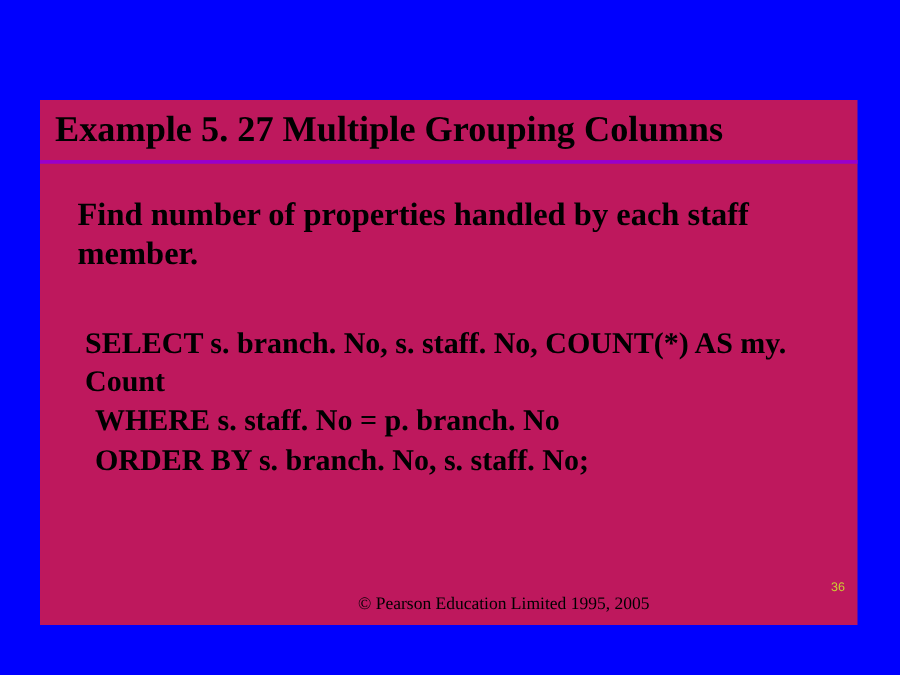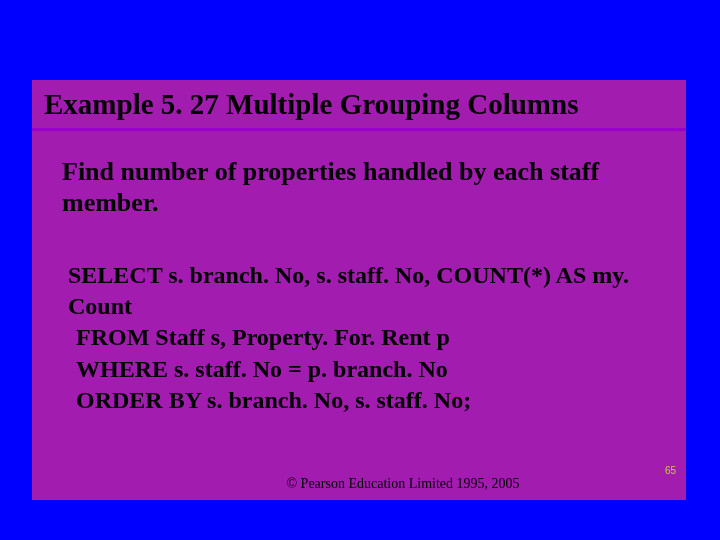--- a/index.html
+++ b/index.html
@@ -14,21 +14,21 @@
     font-family: "Times New Roman", Times, serif;
     position: relative;
     color: #000;
   }
   .content-box {
     position: absolute;
     left: 32px;
     top: 80px;
     width: 654px;
     height: 420px;
-    background: #a21caf;
+    background: #be185d;
     box-sizing: border-box;
   }
   .title {
     position: absolute;
     top: 8px;
     left: 12px;
     font-size: 29px;
     font-weight: bold;
     color: #000;
   }
@@ -81,19 +81,18 @@
 </style>
 </head>
 <body>
 
 <div class="content-box">
   <div class="title">Example 5. 27  Multiple Grouping Columns</div>
   <div class="underline"></div>
   <div class="desc">Find number of properties handled by each staff member.</div>
   <div class="sql">
     <div>SELECT s. branch. No, s. staff. No, COUNT(*) AS my. Count</div>
-    <span class="indent">FROM Staff s, Property. For. Rent p</span>
     <span class="indent">WHERE s. staff. No = p. branch. No</span>
     <span class="indent">ORDER BY s. branch. No, s. staff. No;</span>
   </div>
   <div class="footer">© Pearson Education Limited 1995, 2005</div>
-  <div class="page-num">65</div>
+  <div class="page-num">36</div>
 </div>
 
 </body></html>

